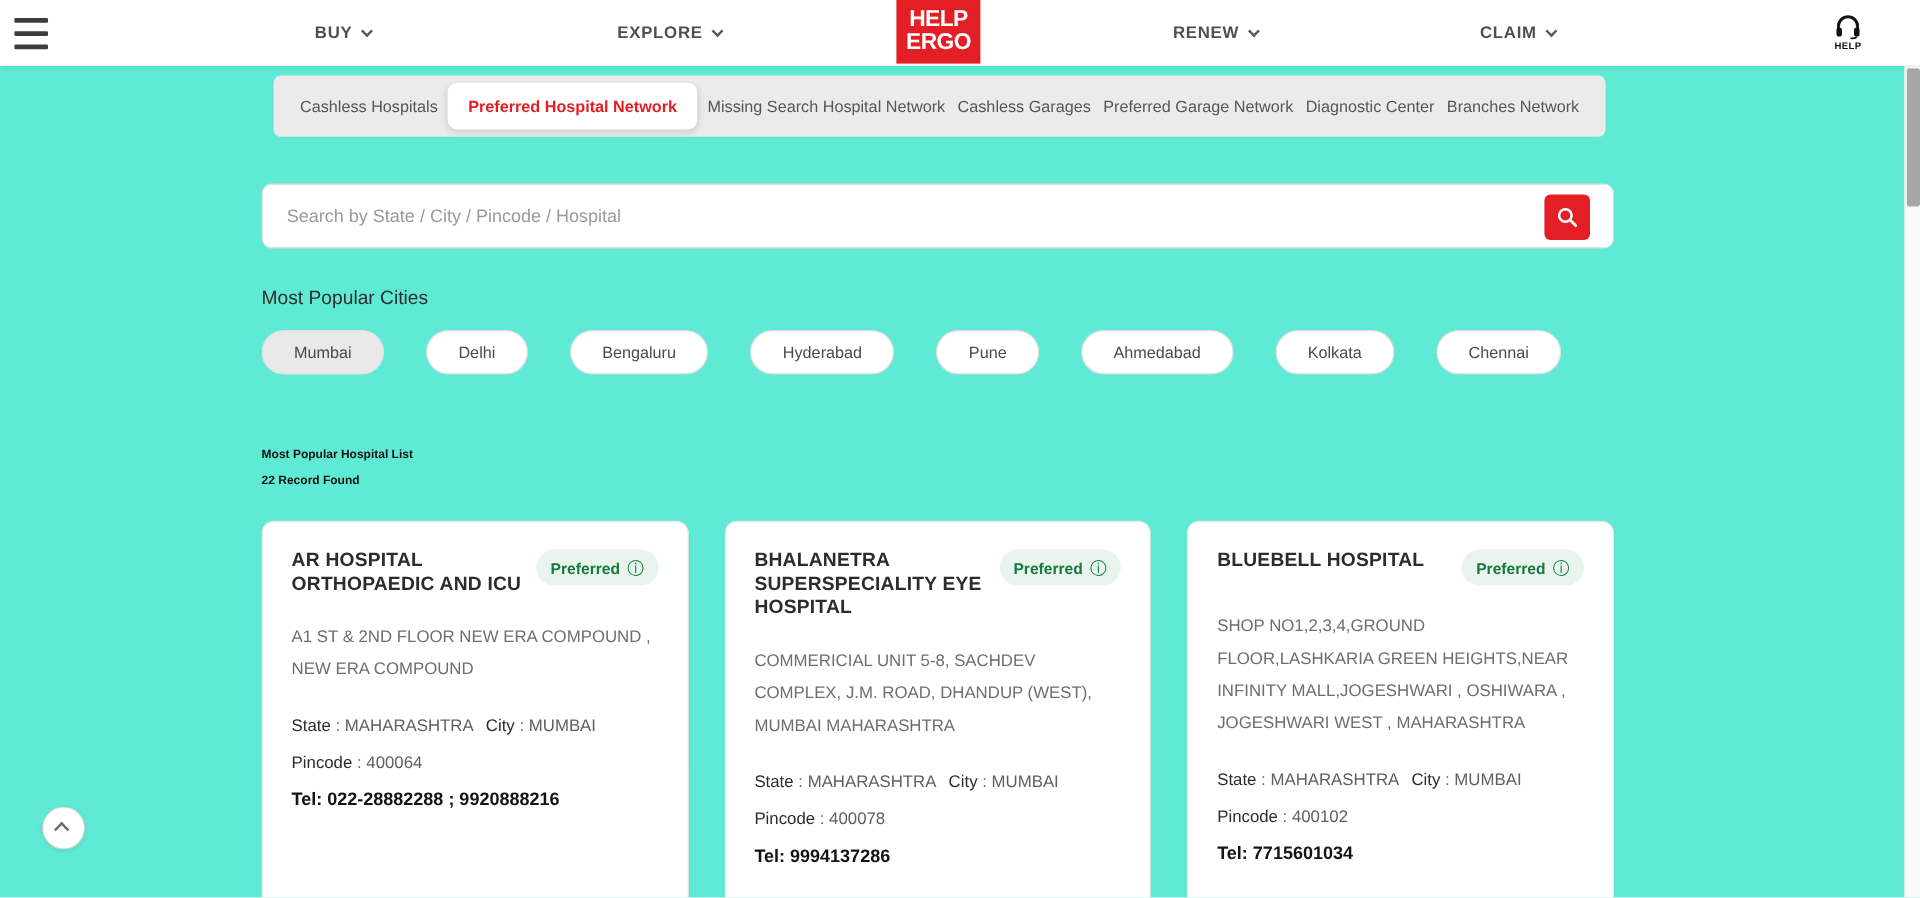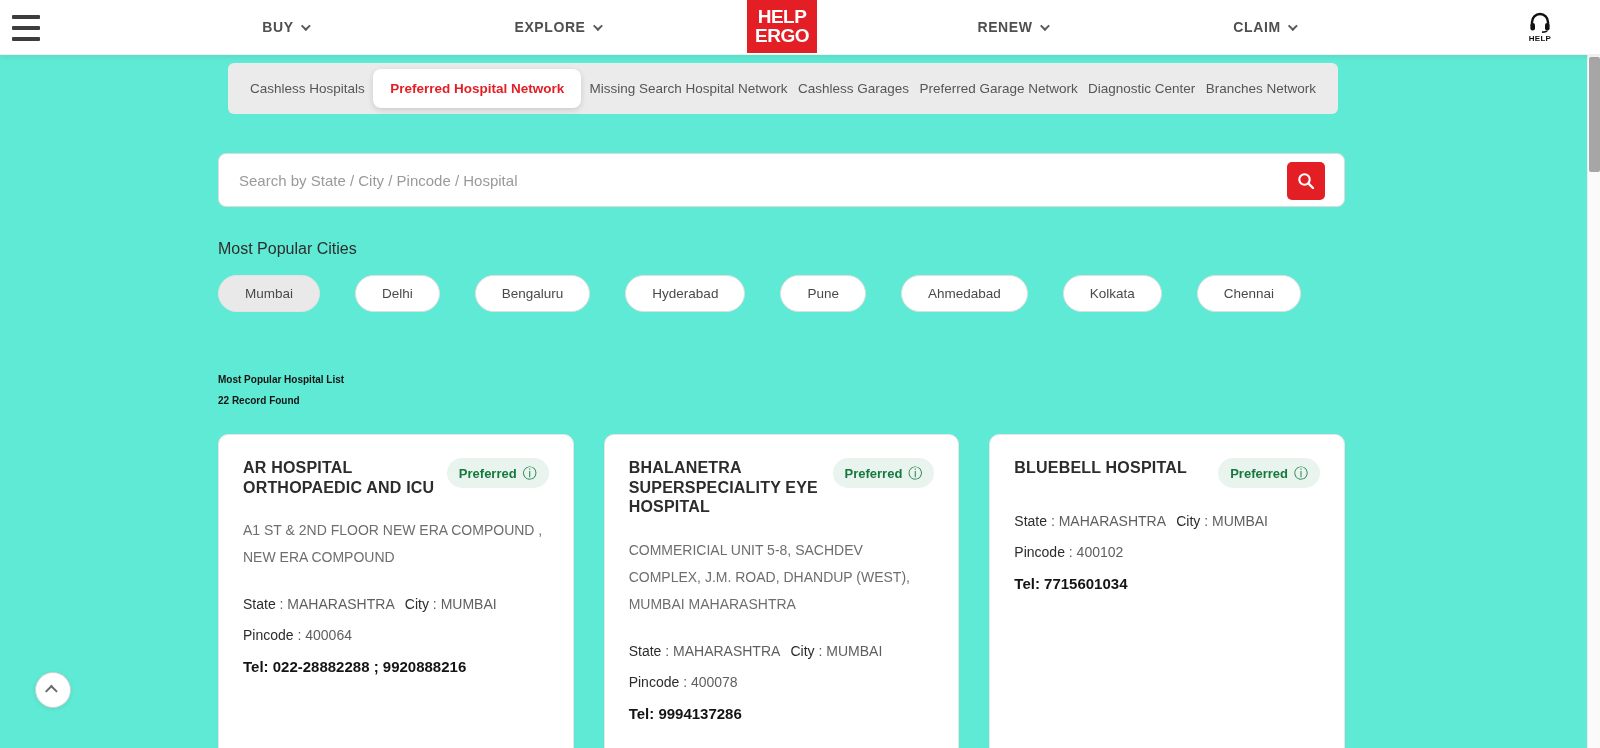--- a/index.html
+++ b/index.html
@@ -211,20 +211,21 @@
       </div>
 
       <div class="card">
         <div class="card-head">
           <div class="h-name">BLUEBELL HOSPITAL</div>
           <div class="badge">
             <span>Preferred</span>
             <span class="info">ⓘ</span>
           </div>
         </div>
+        <p class="addr">SHOP NO1,2,3,4,GROUND FLOOR,LASHKARIA GREEN HEIGHTS,NEAR INFINITY MALL,JOGESHWARI , OSHIWARA , JOGESHWARI WEST , MAHARASHTRA</p>
         <p class="meta first">
           <b>State</b>
           <span>: MAHARASHTRA</span>
           <b class="sep-gap">City</b>
           <span>: MUMBAI</span>
         </p>
         <p class="meta">
           <b>Pincode</b>
           <span>: 400102</span>
         </p>

